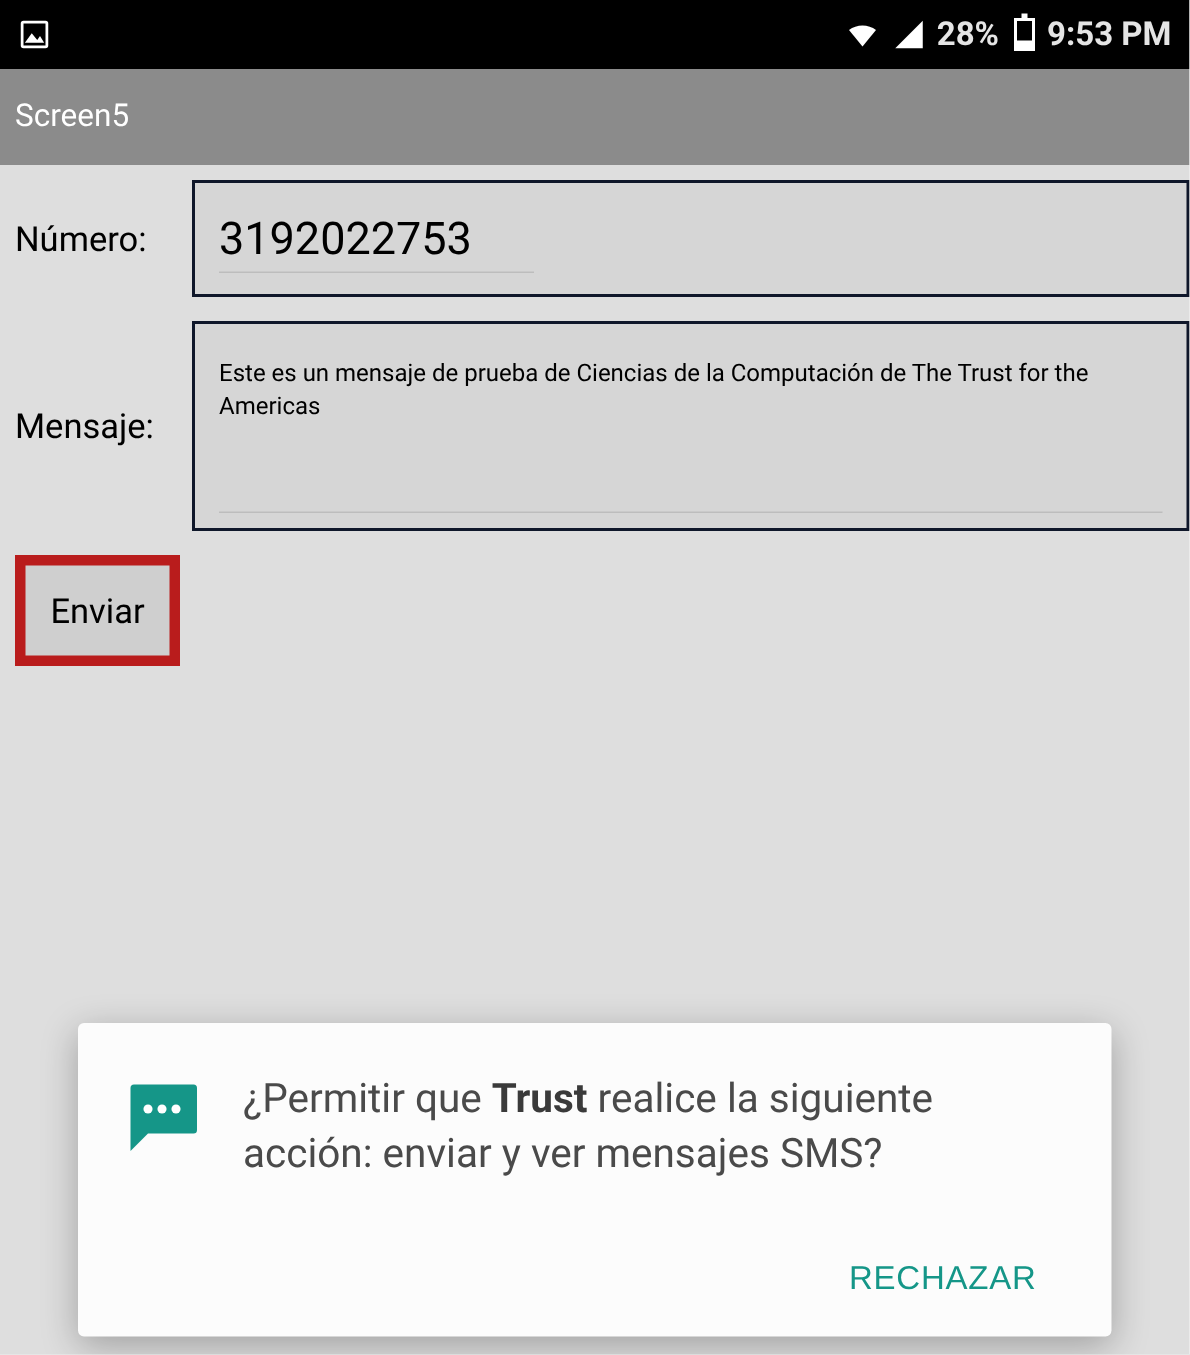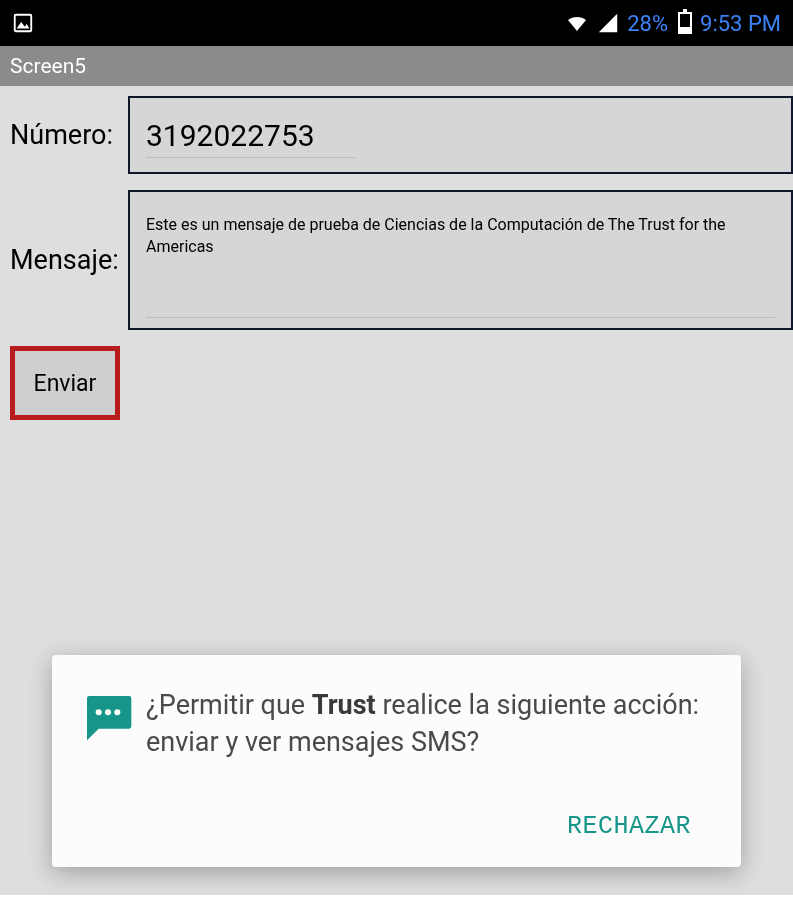--- a/index.html
+++ b/index.html
@@ -14,22 +14,23 @@
   }
 
   
   .status-bar {
     background: #000;
     height: 46px;
     display: flex;
     align-items: center;
     justify-content: space-between;
     padding: 0 12px;
-    color: #3b82f6;
+    color: #e5e5e5;
     font-size: 22px;
+    font-weight: bold;
   }
   .status-left { display: flex; align-items: center; }
   .status-right { display: flex; align-items: center; gap: 8px; }
   .img-icon {
     width: 22px; height: 22px;
     display: inline-block;
   }
   .wifi-icon, .cell-icon, .batt-icon {
     display: inline-flex; align-items: center; justify-content: center;
   }
@@ -39,21 +40,21 @@
   }
   .batt-shell::before {
     content: ""; position: absolute; top: -5px; left: 3px; width: 4px; height: 3px; background: #fff;
   }
   .batt-fill {
     position: absolute; bottom: 0; left: 0; right: 0; height: 28%; background: #fff;
   }
 
   
   .title-bar {
-    height: 40px;
+    height: 64px;
     background: #8b8b8b;
     color: #fff;
     display: flex;
     align-items: center;
     padding-left: 10px;
     font-size: 21px;
   }
 
   
   .content {
@@ -65,21 +66,21 @@
   }
   .row {
     display: flex;
     align-items: center;
     gap: 10px;
     margin-bottom: 16px;
   }
   .row-label {
     width: 118px;
     padding-left: 10px;
-    font-size: 27px;
+    font-size: 23px;
     color: #000;
   }
   .field {
     background: #d6d6d6;
     border: 2px solid #0f172a;
     flex: 1;
     margin-right: 0;
     padding: 14px 16px;
     font-size: 26px;
     color: #000;
@@ -92,40 +93,40 @@
     position: absolute; bottom: 10px; left: 16px; right: 16px;
     height: 1px; background: #bdbdbd;
   }
   .field.number .underline { bottom: 14px; right: auto; width: 210px; }
 
   .send-btn {
     margin-left: 10px;
     margin-top: 4px;
     width: 110px; height: 74px;
     background: #cfcfcf;
-    border: 5px solid #b91c1c;
+    border: 7px solid #b91c1c;
     display: flex; align-items: center; justify-content: center;
     font-size: 23px;
     color: #000;
     cursor: pointer;
   }
 
   
   .dialog {
     position: absolute;
     left: 52px; right: 52px;
     bottom: 28px;
     background: #fcfcfc;
     border-radius: 4px;
     box-shadow: 0 6px 24px rgba(0,0,0,0.28);
     padding: 32px 36px 18px 28px;
   }
   .dialog-body {
     display: flex;
-    gap: 10px;
+    gap: 26px;
     align-items: flex-start;
   }
   .sms-icon {
     width: 56px; height: 56px;
     flex-shrink: 0;
     margin-top: 2px;
   }
   .dialog-text {
     font-size: 27px;
     line-height: 1.35;
@@ -137,26 +138,25 @@
     display: flex;
     justify-content: flex-end;
     gap: 48px;
     margin-top: 44px;
     padding-right: 10px;
   }
   .dialog-btn {
     background: none;
     border: none;
     color: #159688;
-    font-size: 25px;
+    font-size: 22px;
     letter-spacing: 0.5px;
     font-weight: 500;
     cursor: pointer;
     padding: 8px 4px;
-    font-family: Liberation Mono, monospace;
   }
 </style>
 </head>
 <body>
 
 <div class="status-bar">
   <div class="status-left">
     <span class="img-icon">
       <svg viewBox="0 0 24 24" width="22" height="22" fill="#fff">
           <rect x="3" y="3" width="18" height="18" rx="1" ry="1" fill="none" stroke="#fff" stroke-width="2"></rect>

